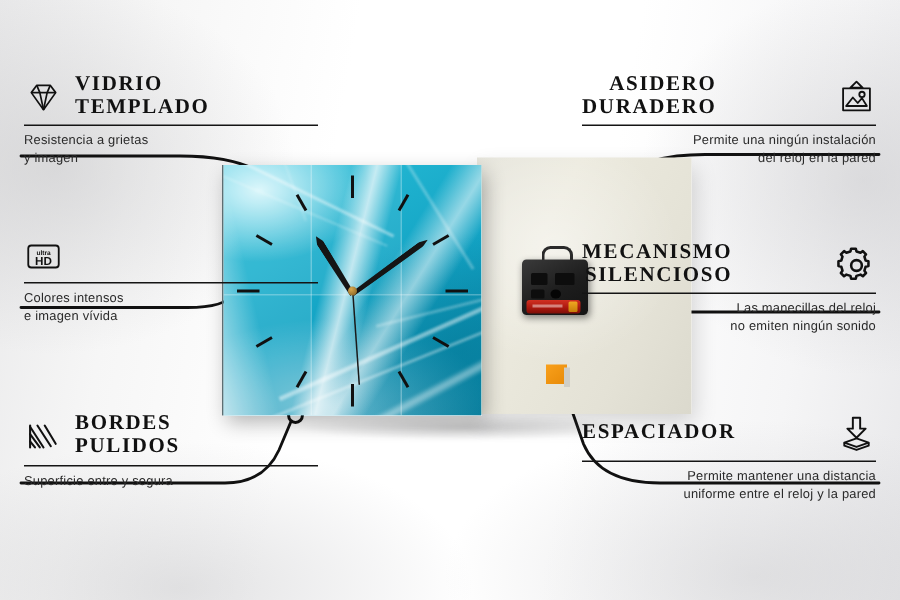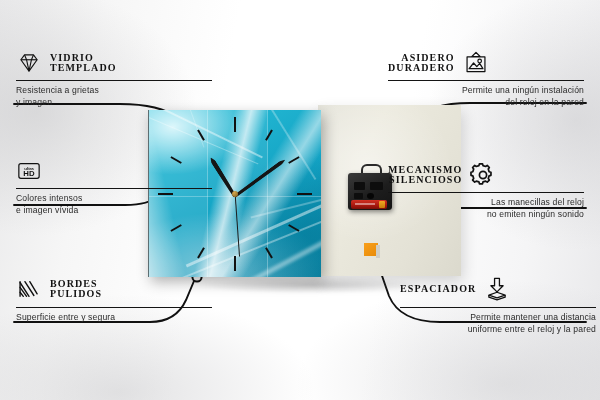--- a/index.html
+++ b/index.html
@@ -115,38 +115,38 @@
   .foam .top{position:absolute;left:0;top:0;width:14px;height:13px;
     background:linear-gradient(140deg,#f9a01b,#e78a08);}
   .foam .side{position:absolute;left:12px;top:2px;width:4px;height:13px;
     background:#cfcec6;}
 
   
   .feat{position:absolute;width:196px;}
   .feat .head{display:flex;align-items:center;gap:8px;}
   .feat .titles{display:flex;flex-direction:column;line-height:1.04;}
   .feat .t{
-    font-family:"Liberation Serif", serif;font-weight:700;font-size:10px;
+    font-family:"Liberation Serif", serif;font-weight:700;font-size:14px;
     letter-spacing:1.1px;color:#111;white-space:nowrap;}
   .feat .rule{height:1.3px;background:#141414;margin:4px 0 4px 0;}
   .feat .desc{
     font-family:Liberation Sans, sans-serif;font-size:8.6px;line-height:1.34;color:#2a2a2a;
     letter-spacing:.15px;}
   .feat.left{text-align:left;}
   .feat.right{text-align:right;}
-  .feat.right .head{flex-direction:row;justify-content:flex-start;}
+  .feat.right .head{flex-direction:row;justify-content:space-between;}
   .feat.right .titles{align-items:flex-end;}
   .ic{width:26px;height:26px;flex:0 0 26px;display:block;}
 
   .f1{left:16px;top:50px;}
   .f2{left:16px;top:158px;}
   .f3{left:16px;top:276px;}
   .f4{left:388px;top:50px;}
   .f5{left:388px;top:162px;}
-  .f6{left:400px;top:276px;}
+  .f6{left:388px;top:276px;}
   .f3 .rule, .f6 .rule{margin-top:5px;}
 </style>
 </head>
 <body>
 
 <div id="stage">
 
   <svg id="wires" viewBox="0 0 600 400">
     <g fill="none" stroke="#111111" stroke-width="1.9" stroke-linecap="round">
       <path d="M14,104 L120,104 Q160,104 178,118 L194,128"></path>

